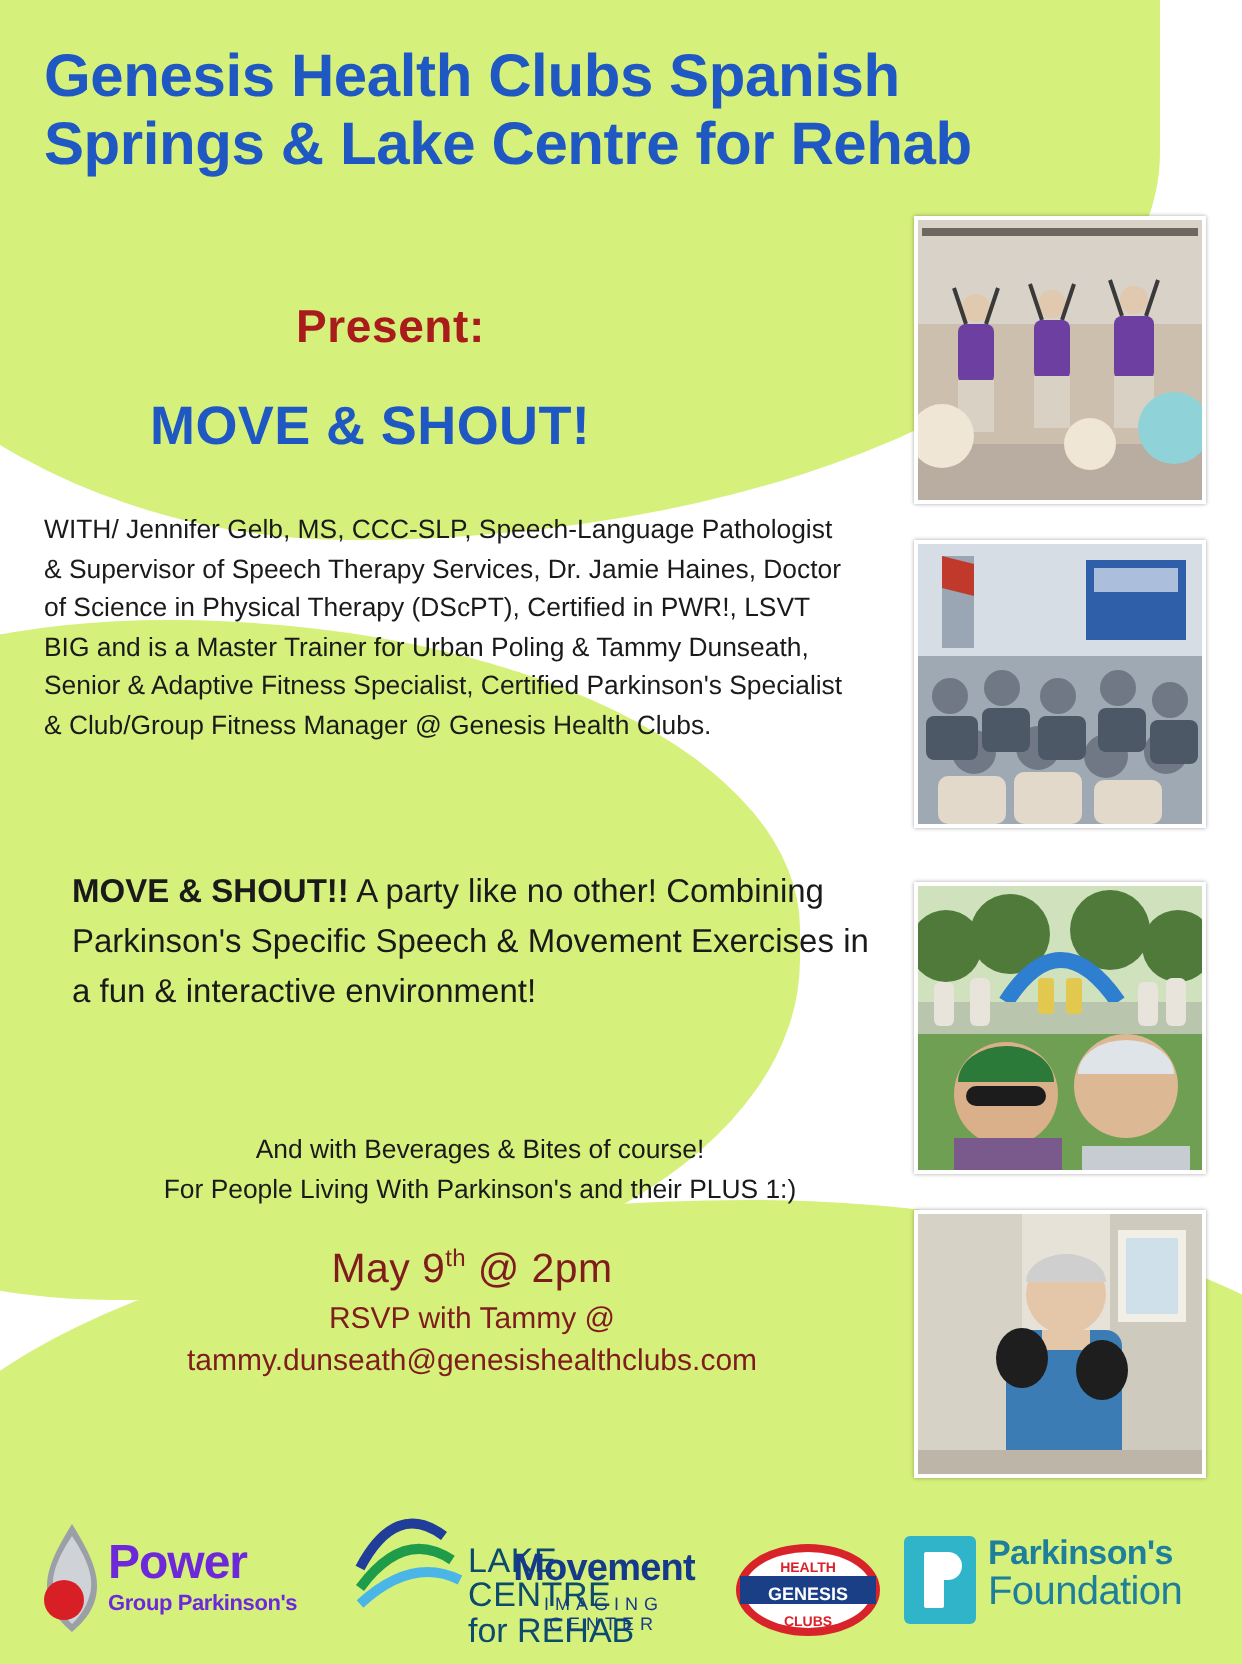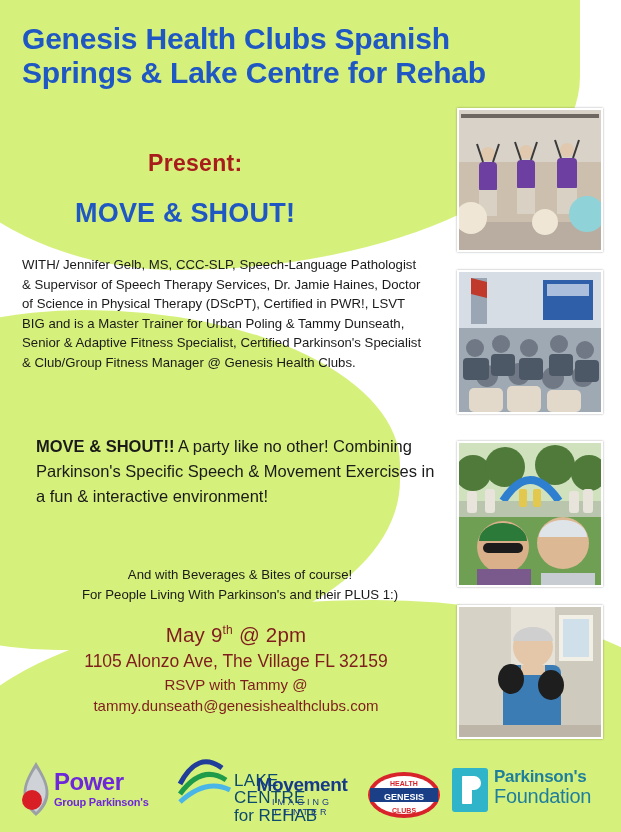--- a/index.html
+++ b/index.html
@@ -344,21 +344,20 @@
     <b>MOVE &amp; SHOUT!!</b><span> A party like no other!  Combining Parkinson's Specific Speech &amp; Movement Exercises in a fun &amp; interactive environment!</span>
   </div>
 
   <div class="beverages">
     <div>And with Beverages &amp; Bites of course!</div>
     <div>For People Living With Parkinson's and their PLUS 1:)</div>
   </div>
 
   <div class="details">
     <div class="date"><span>May 9</span><sup>th</sup><span> @ 2pm</span></div>
-    <div class="addr">1105 Alonzo Ave, The Village FL 32159</div>
     <div class="rsvp">RSVP with Tammy @</div>
     <div class="email">tammy.dunseath@genesishealthclubs.com</div>
   </div>
 
   <div class="photo photo-1">
     <svg class="ph-img" viewBox="0 0 142 140" preserveAspectRatio="none">
       <rect width="142" height="140" fill="#cfc6bb"></rect>
       <rect y="0" width="142" height="52" fill="#d8d2c8"></rect>
       <rect y="52" width="142" height="60" fill="#cdbfae"></rect>
       <rect y="112" width="142" height="28" fill="#b8ada0"></rect>

